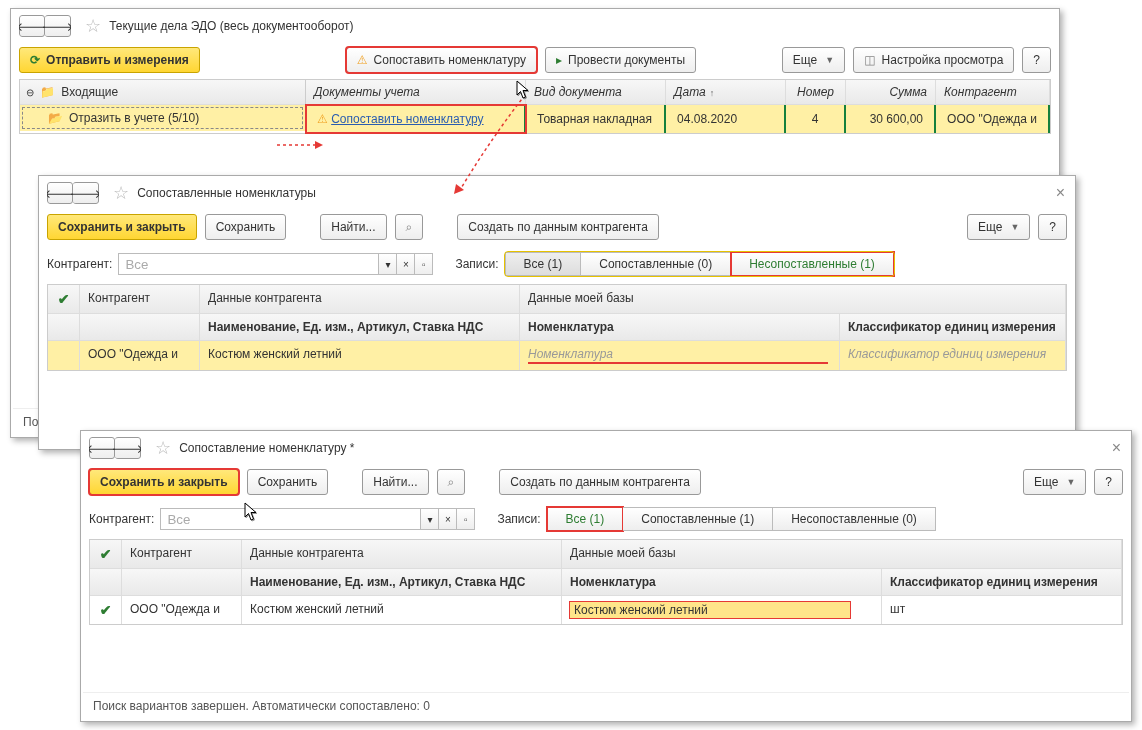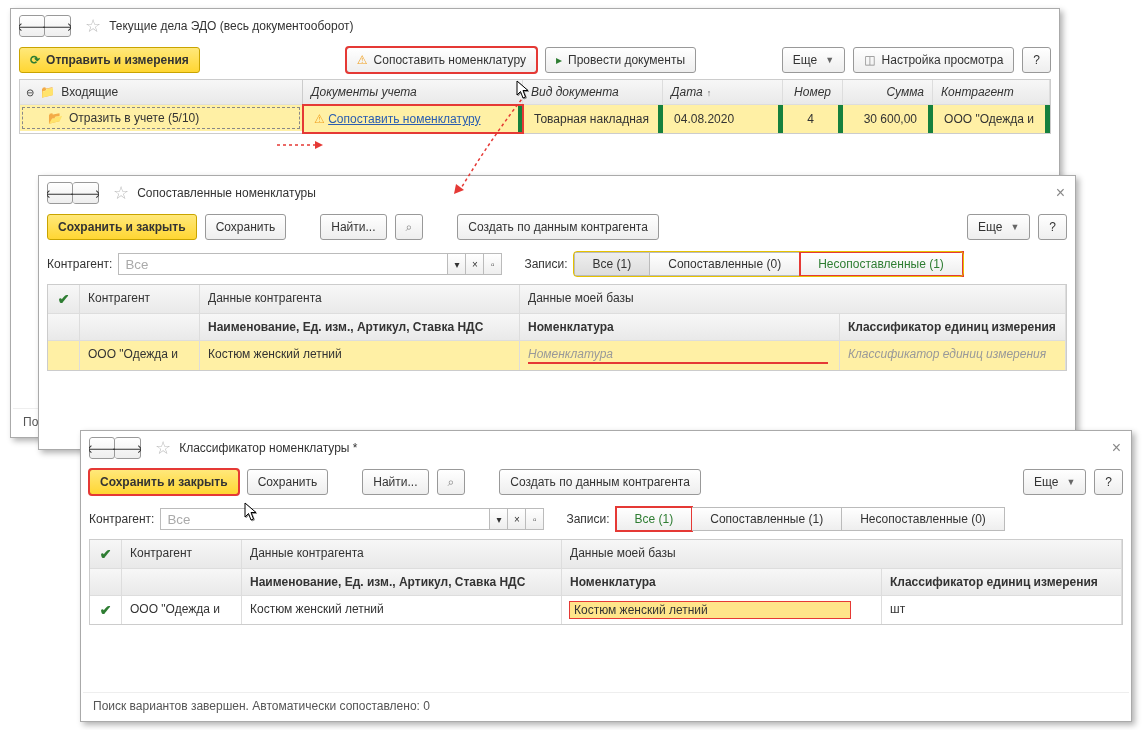--- a/index.html
+++ b/index.html
@@ -24,33 +24,33 @@
   .warn-icon { color: #f0a020; }
   .caret { font-size: 9px; margin-left: 2px; color: #666; }
   .split { display: flex; }
   .sidebar { width: 290px; border: 1px solid #ccc; }
   .side-hdr { background: linear-gradient(#f7f7f7,#e9e9e9); padding: 5px 6px; border-bottom: 1px solid #ddd; display:flex; align-items:center; gap:6px;}
   .side-item { background: #fff0a5; padding: 6px 6px 6px 28px; display:flex; align-items:center; gap:6px; outline:1px dashed #888; outline-offset:-3px;}
   .grid { flex: 1; border: 1px solid #ccc; border-left: none; }
   .ghdr { display: flex; background: linear-gradient(#f7f7f7,#e9e9e9); border-bottom: 1px solid #ddd; font-size: 12px; font-style: italic; }
   .ghdr > div { padding: 5px 8px; border-right: 1px solid #ddd; white-space:nowrap; overflow:hidden; }
   .grow { display: flex; background: #fff0a5; }
-  .grow > div { padding: 7px 11px; border-right: 5px solid #15803d; white-space:nowrap; overflow:hidden; }
+  .grow > div { padding: 7px 11px; border-right: 2px solid #15803d; white-space:nowrap; overflow:hidden; }
   .c-doc { width: 220px; }
   .c-type { width: 140px; }
   .c-date { width: 120px; }
   .c-num { width: 60px; text-align: center; }
   .c-sum { width: 90px; text-align: right; }
   .c-ctr { flex: 1; }
   .link { color: #2a5db0; text-decoration: underline; }
   .cursor { width:16px; height:20px; position:absolute; z-index:10; }
   .cursor svg { filter: drop-shadow(1px 1px 0 rgba(0,0,0,0.4)); }
   .filterbar { padding: 6px 8px; display:flex; align-items:center; gap:6px; }
   .combo { display:flex; align-items:center; }
-  .combo-in { border:1px solid #bbb; height:22px; width:330px; padding:0 6px; color:#aaa; background:#fff; }
+  .combo-in { border:1px solid #bbb; height:22px; width:261px; padding:0 6px; color:#aaa; background:#fff; }
   .combo-btn { border:1px solid #bbb; border-left:none; height:22px; width:18px; background:linear-gradient(#fff,#eee); display:inline-flex; align-items:center; justify-content:center; font-size:10px; cursor:pointer;}
   .seg { display:flex; border-radius:3px; }
   .seg-btn { border:1px solid #bbb; padding:4px 18px; background:linear-gradient(#fff,#eee); cursor:pointer; white-space:nowrap; }
   .seg-btn + .seg-btn { border-left:none; }
   .seg-active { background:linear-gradient(#eee,#ddd); }
   .seg-green { color:#2e7d32; }
   .tbl { border:1px solid #ccc; margin:2px 8px 6px 8px; }
   .thdr { display:flex; background:linear-gradient(#f7f7f7,#e9e9e9); border-bottom:1px solid #ddd; }
   .thdr > div, .thdr2 > div, .trow > div { padding:6px 8px; border-right:1px solid #ddd; white-space:nowrap; overflow:hidden; }
   .thdr2 { display:flex; background:linear-gradient(#f7f7f7,#e9e9e9); border-bottom:1px solid #ddd;font-weight:bold; }
@@ -223,21 +223,21 @@
 </div>
 
 <div class="window w3">
   <span class="close-x">×</span>
   <div class="titlebar row">
     <span class="navgrp">
       <span class="nav-btn">🡐</span>
       <span class="nav-btn">🡒</span>
     </span>
     <span class="star">☆</span>
-    <span class="title">Классификатор номенклатуры *</span>
+    <span class="title">Сопоставление номенклатуру *</span>
   </div>
   <div class="toolbar">
     <span class="btn btn-yellow redbox">Сохранить и закрыть</span>
     <span class="btn">Сохранить</span>
     <span style="width:18px"></span>
     <span class="btn">Найти...</span>
     <span class="btn" style="color:#888">⌕</span>
     <span style="width:18px"></span>
     <span class="btn">Создать по данным контрагента</span>
     <span class="spacer"></span>

